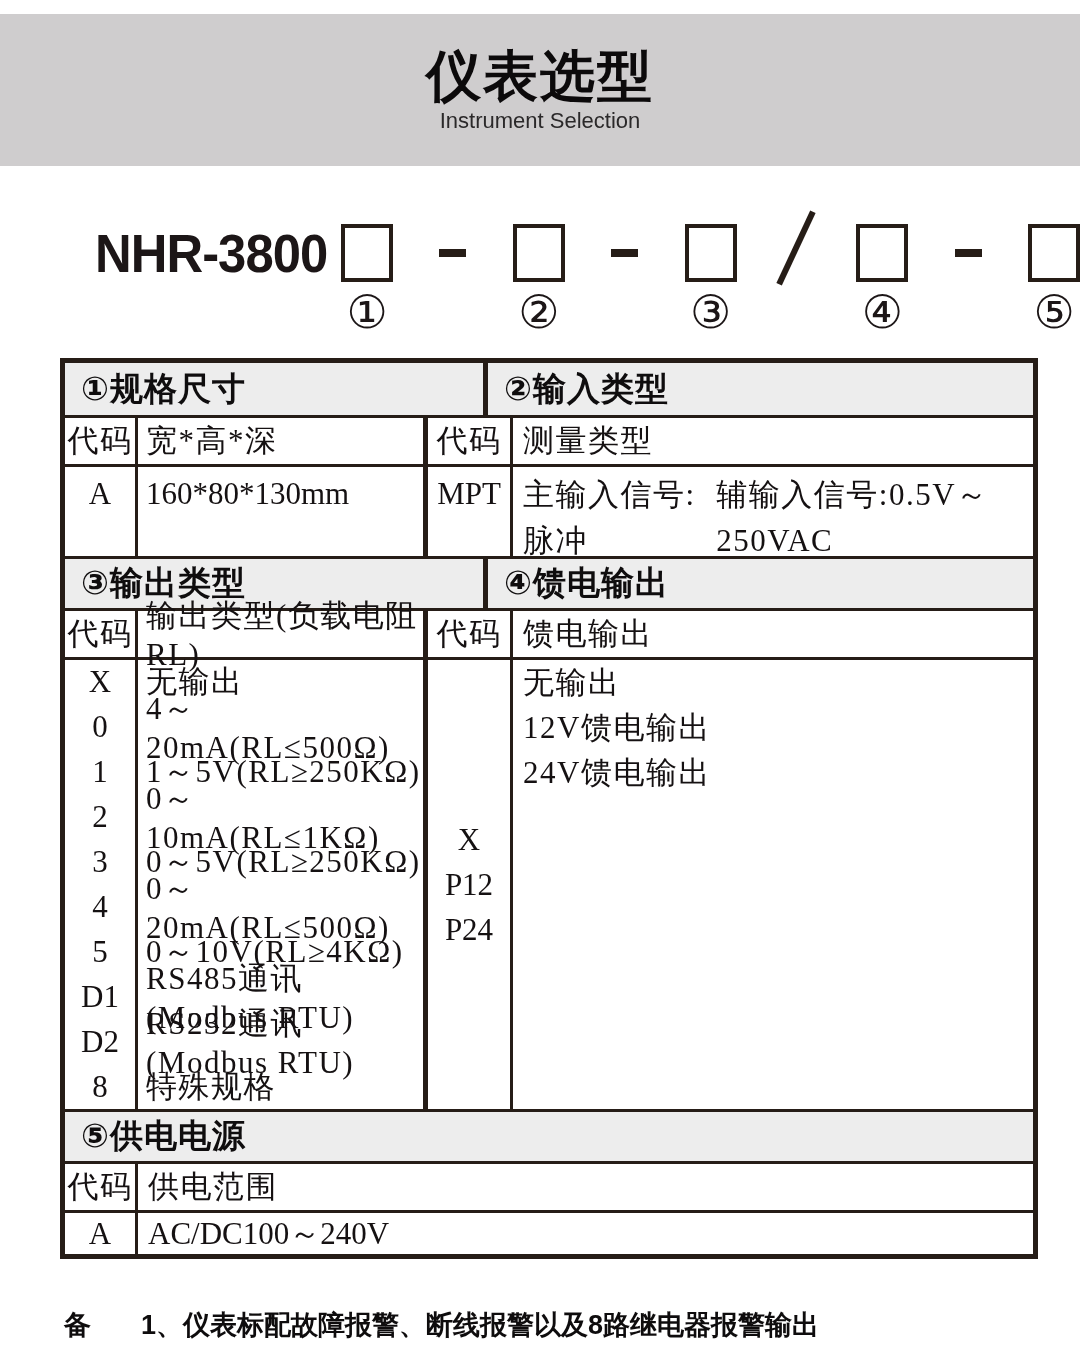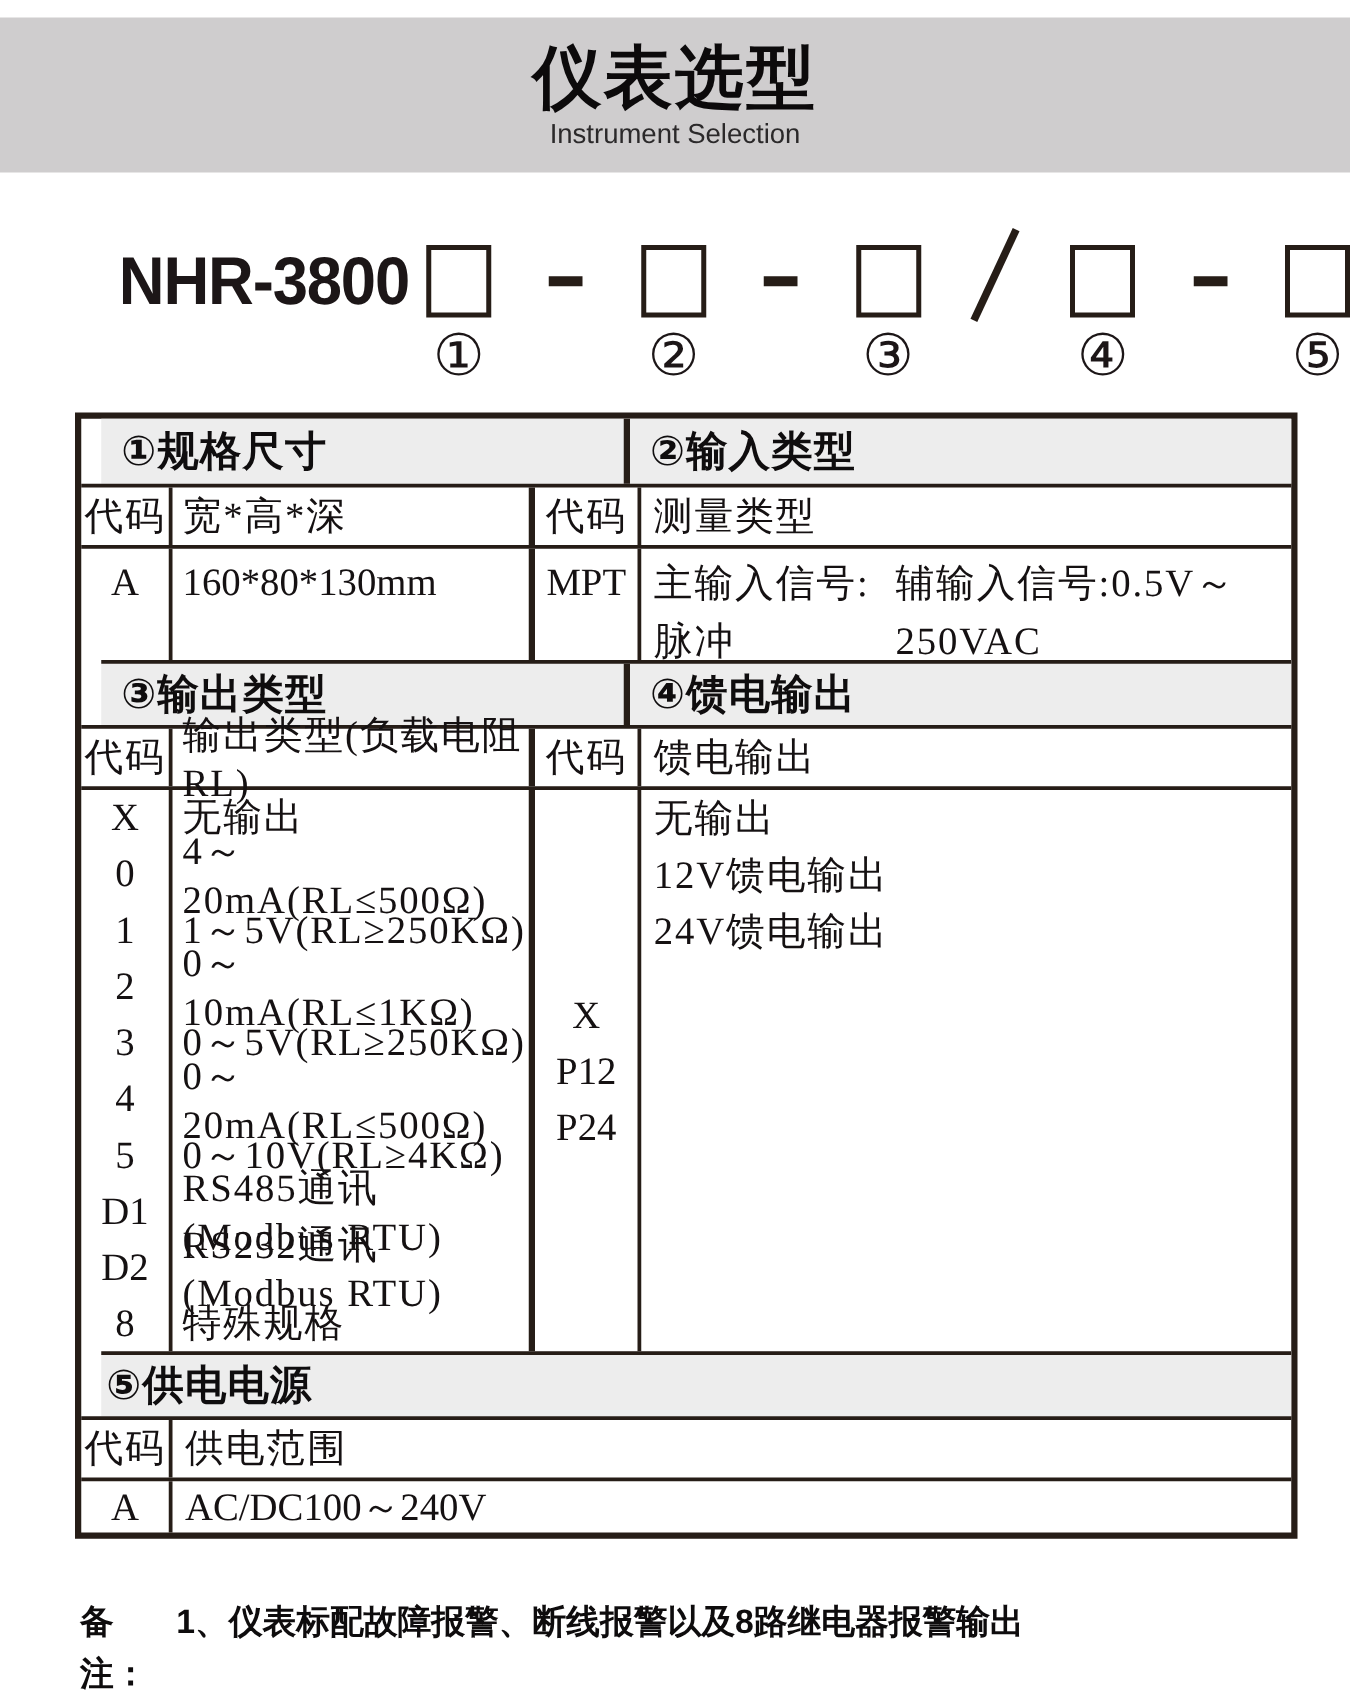--- a/index.html
+++ b/index.html
@@ -5,21 +5,21 @@
   * { box-sizing: border-box; margin: 0; padding: 0; }
   html, body { background: #ffffff; }
   body {
     width: 1080px; height: 1352px; margin: 0 auto; position: relative;
     font-family: "Liberation Serif", "DejaVu Serif", serif;
     color: #151112; overflow: hidden;
   }
 
   
   .banner {
-    margin-top: 14px; height: 124px; background: #cfcdce;
+    margin-top: 14px; height: 152px; background: #cfcdce;
     display: flex; flex-direction: column; justify-content: center; align-items: center;
   }
   .banner-title {
     font-family: "Liberation Sans", "DejaVu Sans", sans-serif;
     font-weight: 700; font-size: 55px; line-height: 60px; color: #0c0a0b; letter-spacing: 2px;
   }
   .banner-sub {
     font-family: "Liberation Sans", "DejaVu Sans", sans-serif;
     font-size: 22px; line-height: 28px; color: #2b292a; margin-top: 1px;
   }
@@ -50,24 +50,24 @@
   .row { display: flex; border-top: 3px solid #261d17; }
   .row.first { border-top: none; }
   .cell { display: flex; align-items: center; }
 
   .c1 { width: 73px;  border-right: 3px solid #261d17; justify-content: center; }
   .d1 { width: 290px; border-right: 5px solid #261d17; padding-left: 8px; }
   .c2 { width: 85px;  border-right: 3px solid #261d17; justify-content: center; }
   .d2 { flex: 1; padding-left: 10px; }
   .dfull { flex: 1; padding-left: 10px; }
 
-  .sec-head { height: 52px; background: #ededed; margin-left: 16px; }
+  .sec-head { height: 52px; background: #ededed; }
   .sec-head .sh-left  { width: 423px; border-right: 5px solid #261d17; padding-left: 16px; }
   .sec-head .sh-right { flex: 1; padding-left: 16px; }
-  .sec-head .sh-full  { flex: 1; padding-left: 4px; }
+  .sec-head .sh-full  { flex: 1; padding-left: 16px; }
   .sec-title {
     font-family: "Liberation Sans", "DejaVu Sans", sans-serif;
     font-weight: 700; font-size: 33px; color: #0f0d0e; letter-spacing: 1px;
   }
 
   .sub { height: 49px; font-size: 31px; }
   .data1 { height: 92px; font-size: 31px; }
   .data1 .cell { align-items: flex-start; padding-top: 5px; line-height: 44px; }
   .data1 .c1, .data1 .c2 { padding-top: 5px; }
   .multiline { flex-direction: row; align-items: flex-start !important; justify-content: flex-start; line-height: 46px !important; }

